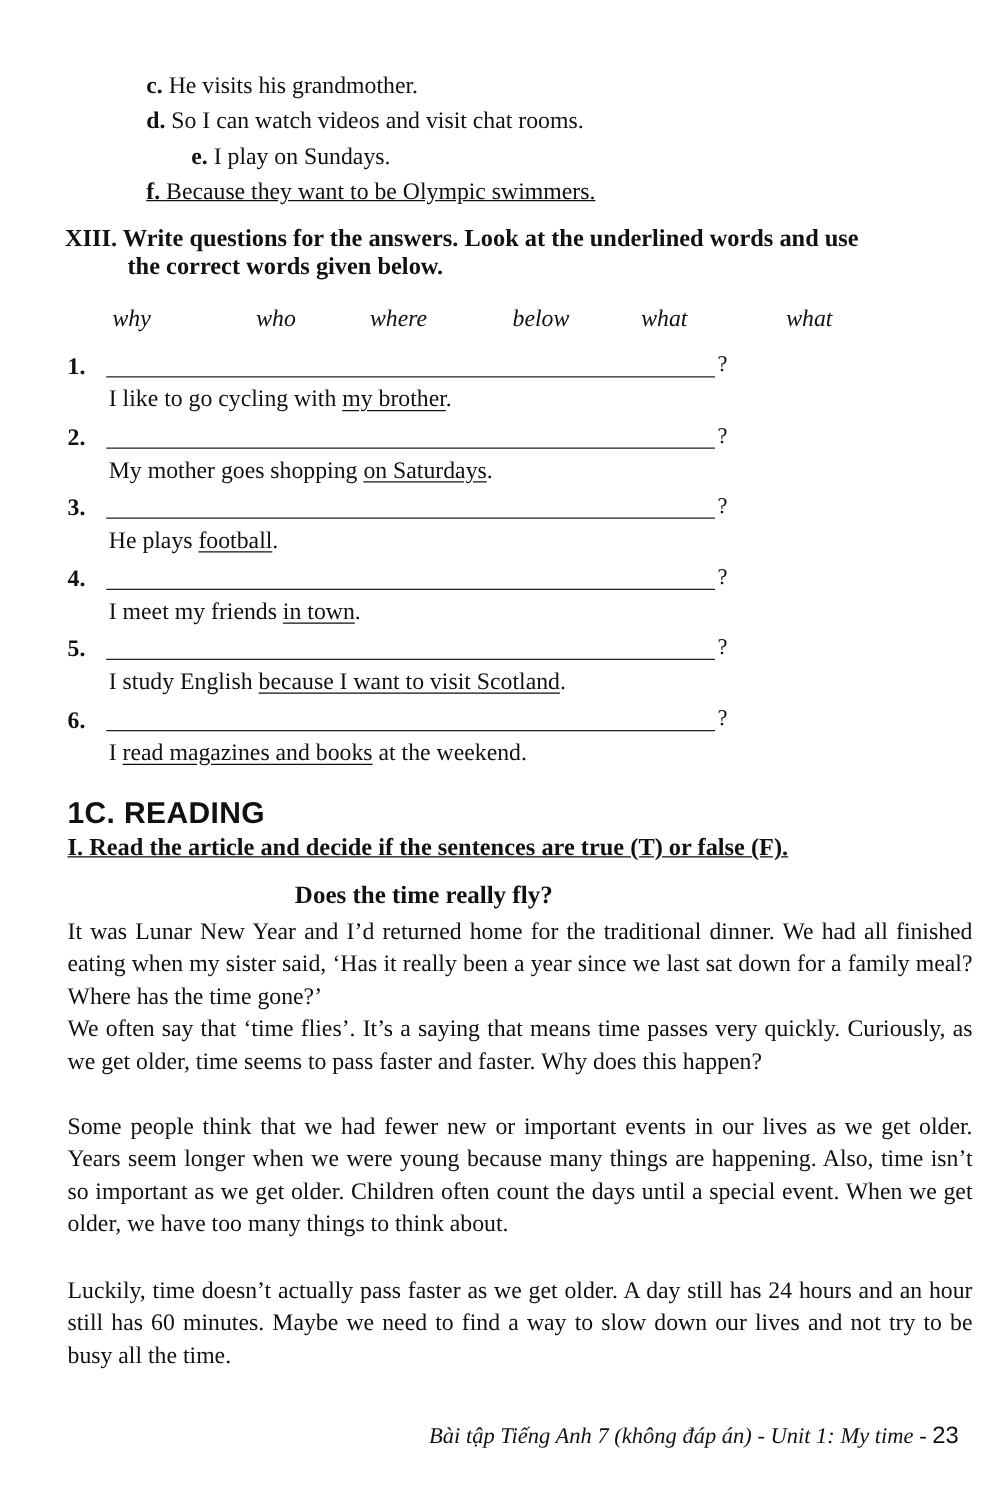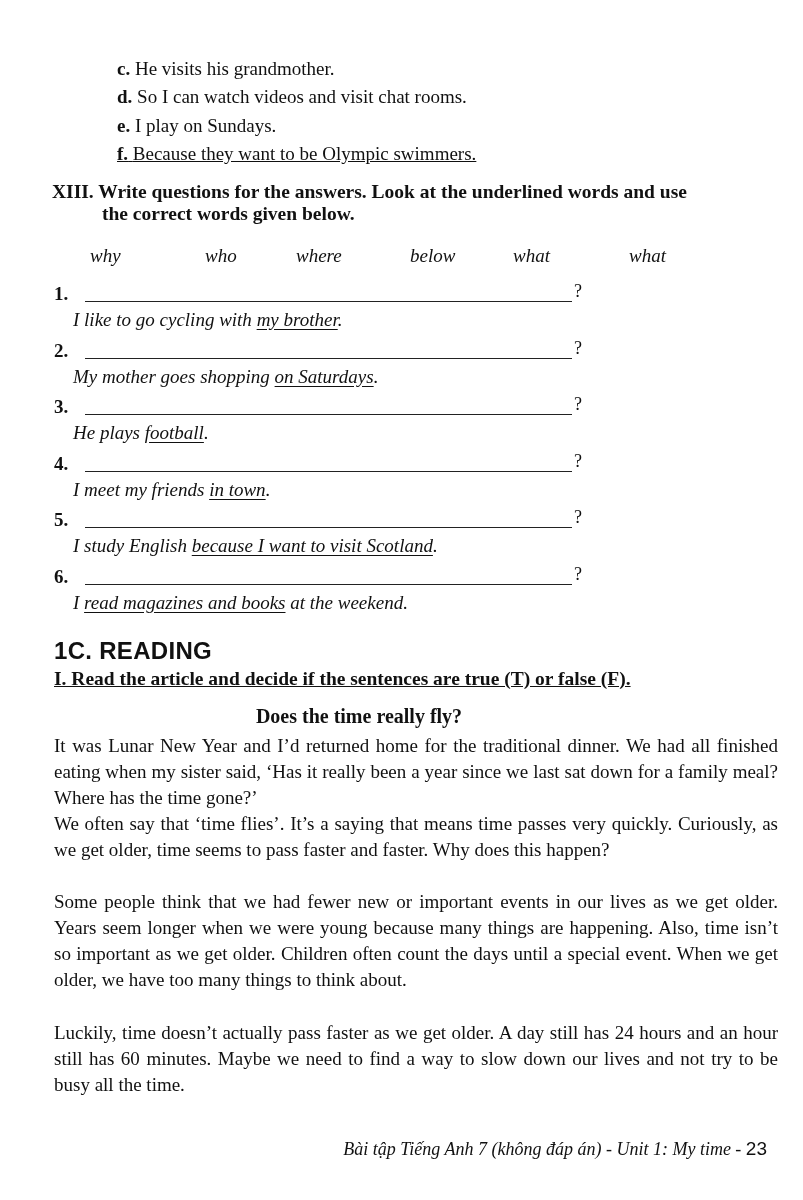--- a/index.html
+++ b/index.html
@@ -10,35 +10,35 @@
     }
     .abs { position: absolute; white-space: nowrap; }
     .ans { left: 117px; font-size: 19px; }
     .ans b { font-weight: bold; }
     .heading { left: 52px; font-size: 19.5px; font-weight: bold; }
     .heading .indent { display: block; padding-left: 50px; }
     .words { font-style: italic; font-size: 19px; }
     .qnum { left: 54px; font-size: 19px; font-weight: bold; }
     .qline { left: 85px; width: 487px; height: 0; border-bottom: 1.5px solid #222; }
     .qmark { left: 574px; font-size: 18px; }
-    .qans { left: 73px; font-size: 19px; font-style: italic; }
+    .qans { left: 87px; font-size: 19px; }
     .u { text-decoration: underline; text-underline-offset: 3px; }
     .section-title { left: 54px; font-family: "Liberation Sans", sans-serif; font-weight: bold; font-size: 24px; letter-spacing: 0.3px; }
     .instr { left: 54px; font-size: 19.5px; font-weight: bold; }
-    .article-title { left: 0; width: 678px; text-align: center; font-size: 20px; font-weight: bold; margin-left: 20px; }
+    .article-title { left: 0; width: 678px; text-align: center; font-size: 20px; font-weight: bold; }
     .para { left: 54px; width: 724px; font-size: 19px; line-height: 26px; text-align: justify; white-space: normal; }
     .footer { right: 36px; font-size: 18px; font-style: italic; }
     .footer .pg { font-style: normal; font-family: "Liberation Sans", sans-serif; font-weight: normal; font-size: 19px; }
   </style>
 </head>
 <body>
 
 <div class="abs ans" style="top:58px;"><b>c.</b> <span>He visits his grandmother.</span></div>
 <div class="abs ans" style="top:86px;"><b>d.</b> <span>So I can watch videos and visit chat rooms.</span></div>
-<div class="abs ans" style="top:115px;"><b>e.</b> <span>I play on Sundays.</span></div>
+<div class="abs ans" style="top:115px;margin-left:36px;"><b>e.</b> <span>I play on Sundays.</span></div>
 <div class="abs ans" style="top:143px;text-decoration:underline;"><b>f.</b> <span>Because they want to be Olympic swimmers.</span></div>
 
 <div class="abs heading" style="top:181px;">
   <span>XIII.</span> <span>Write questions for the answers. Look at the underlined words and use</span>
   <span class="indent">the correct words given below.</span>
 </div>
 
 <div>
   <span class="abs words" style="left:90px; top:245px;">why</span>
   <span class="abs words" style="left:205px; top:245px;">who</span>

